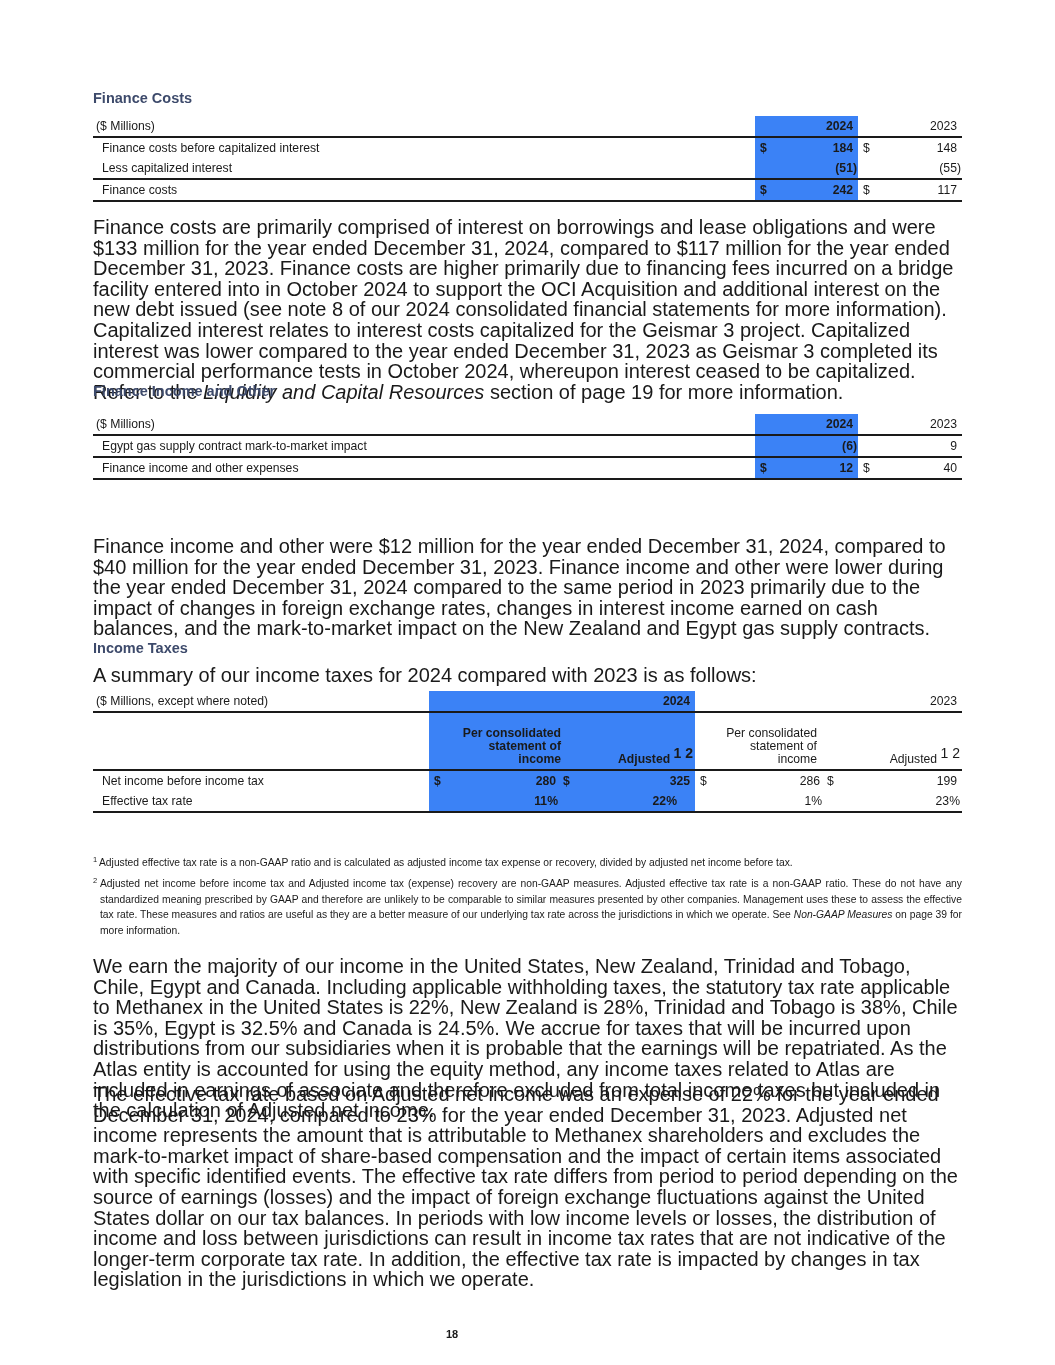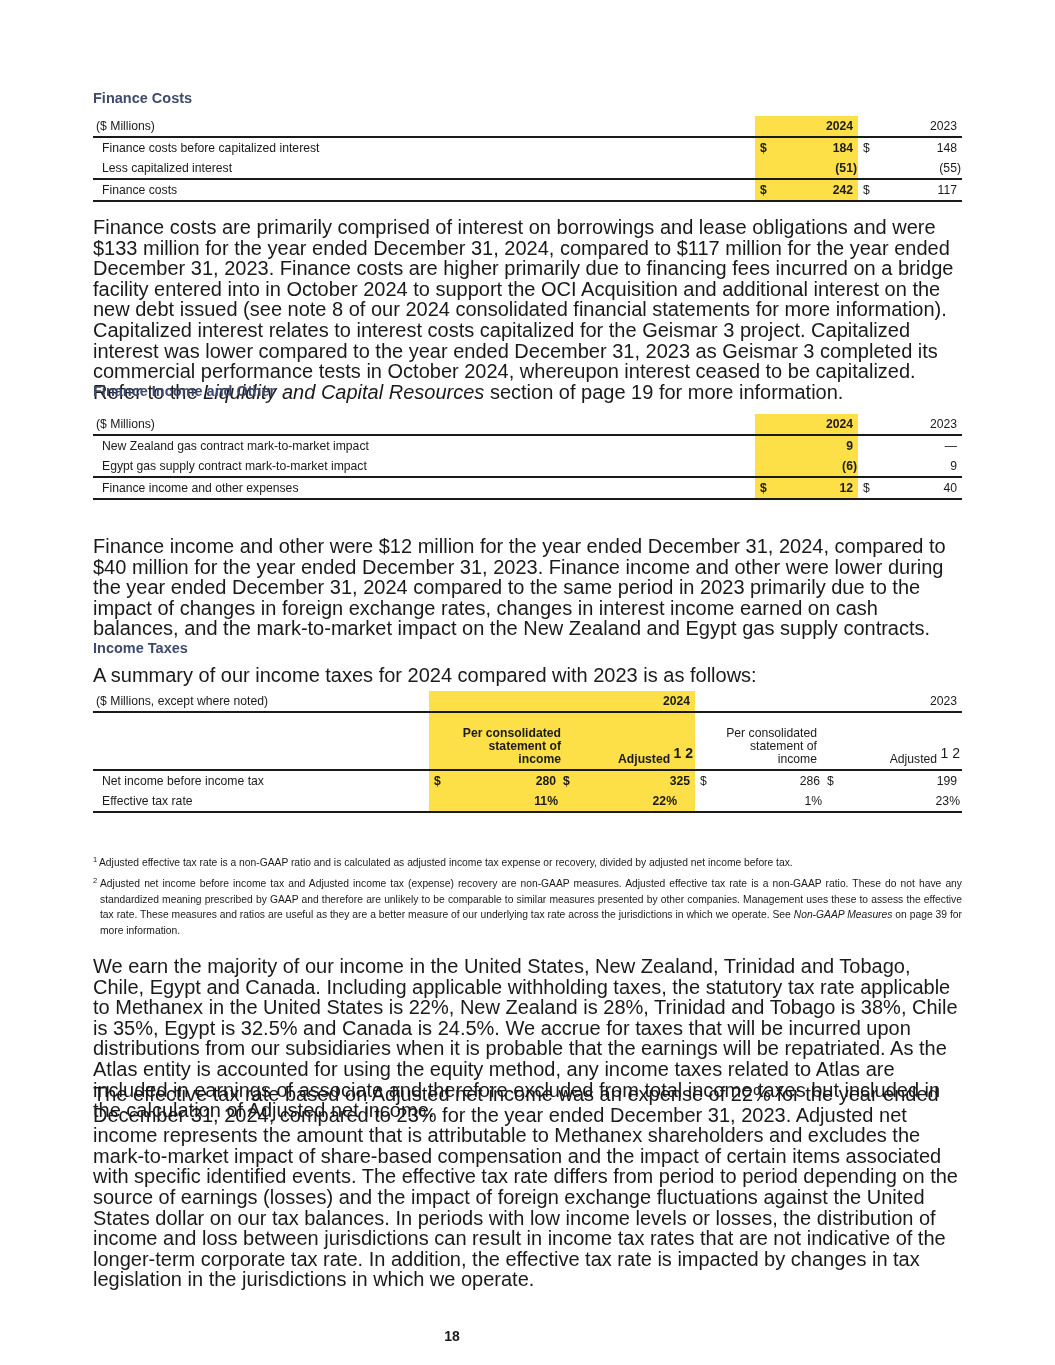--- a/index.html
+++ b/index.html
@@ -6,30 +6,30 @@
   body { width: 1055px; height: 1365px; position: relative; font-family: "Liberation Sans", sans-serif; color: #1a1a1a; }
   .page { position: absolute; left: 93px; top: 0; width: 869px; }
   h2 { font-size: 14.5px; font-weight: bold; color: #3d4a6b; margin: 0; position: absolute; left: 0; }
   .para { position: absolute; left: 0; width: 869px; font-size: 20px; line-height: 20.6px; margin: 0; }
   .para i { font-style: italic; }
   table.fin { position: absolute; left: 0; width: 869px; border-collapse: collapse; font-size: 12.2px; }
   table.fin td { padding: 0; height: 20px; vertical-align: middle; }
   table.fin td.lbl { padding-left: 9px; }
   table.fin tr.hdr td { height: 20px; }
   table.fin tr.hdr td.lbl { padding-left: 3px; }
-  .hl { background: #fde047; }
+  .hl { background: #3b82f6; }
   .b { font-weight: bold; }
   .r { text-align: right; }
   .bb { border-bottom: 2px solid #1a1a1a; }
   .pad-r { padding-right: 5px !important; }
   sup { font-size: 14px; vertical-align: super; line-height: 0; }
   .foot { position: absolute; left: 0; width: 869px; font-size: 10.3px; line-height: 15.5px; text-align: justify; margin: 0; }
   .foot .fn { position: absolute; left: 0; top: -3px; font-size: 7.5px; }
   .foot .ft { display: block; padding-left: 7px; }
-  .pagenum { position: absolute; left: 0; width: 904px; top: 1328px; text-align: center; font-size: 14px; font-weight: bold; }
+  .pagenum { position: absolute; left: 0; width: 904px; top: 1328px; text-align: center; font-size: 11px; font-weight: bold; }
   .th-multi { line-height: 13px; vertical-align: bottom !important; padding-bottom: 3px !important; }
 </style>
 </head>
 <body>
 
 <div class="page">
 
   <h2 style="top:90px;">Finance Costs</h2>
 
   <table class="fin" style="top:116px;">
@@ -84,27 +84,20 @@
         <col style="width:20px">
         <col style="width:84px">
     </colgroup>
     <tbody>
         <tr class="hdr">
       <td class="lbl bb">($ Millions)</td>
       <td class="hl bb"></td>
       <td class="hl bb b r pad-r">2024</td>
       <td class="bb"></td>
       <td class="bb r pad-r">2023</td>
-    </tr>
-    <tr>
-      <td class="lbl">New Zealand gas contract mark-to-market impact</td>
-      <td class="hl b" style="padding-left:5px"></td>
-      <td class="hl b r pad-r">9</td>
-      <td style="padding-left:5px"></td>
-      <td class="r pad-r">—</td>
     </tr>
     <tr>
       <td class="lbl bb">Egypt gas supply contract mark-to-market impact</td>
       <td class="hl b bb" style="padding-left:5px"></td>
       <td class="hl b r bb" style="padding-right:1px">(6)</td>
       <td class="bb" style="padding-left:5px"></td>
       <td class="r pad-r bb">9</td>
     </tr>
     <tr>
       <td class="lbl bb">Finance income and other expenses</td>

